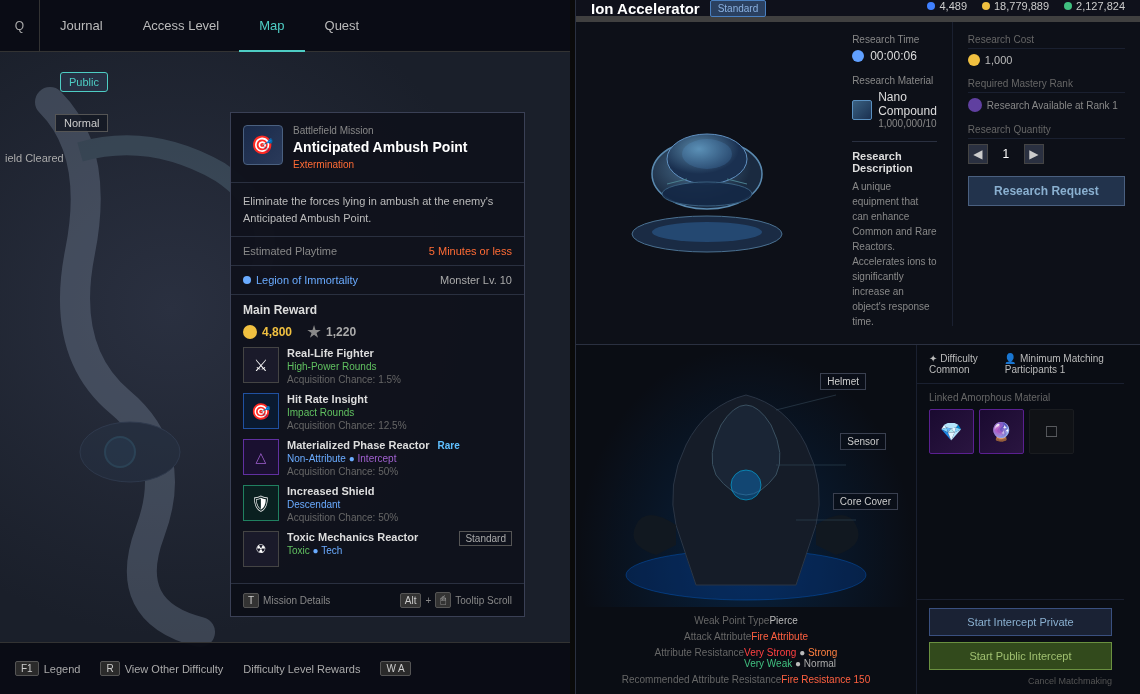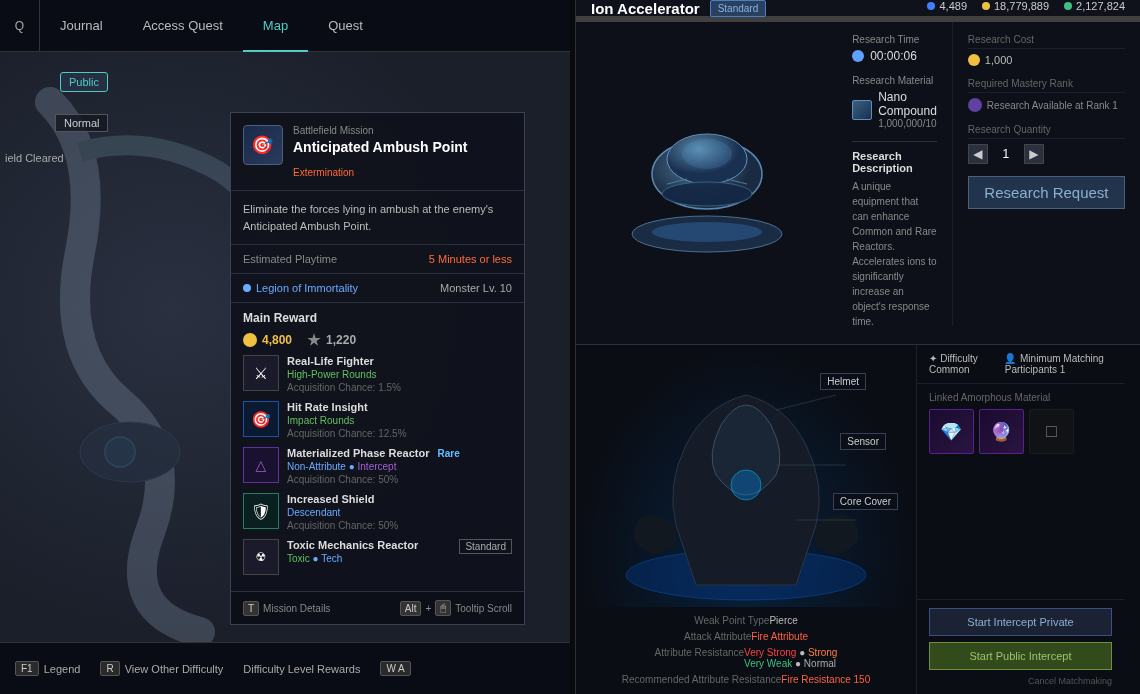--- a/index.html
+++ b/index.html
@@ -140,21 +140,21 @@
     }
     .mission-type {
       font-size: 10px;
       color: #888;
       margin-bottom: 3px;
     }
     .mission-name {
       font-size: 14px;
       font-weight: bold;
       color: #fff;
-      margin-bottom: 12px;
+      margin-bottom: 4px;
     }
     .mission-tag {
       font-size: 10px;
       color: #ff6b35;
     }
     .mission-desc {
       padding: 10px 12px;
       font-size: 11px;
       color: #bbb;
       border-bottom: 1px solid #2a3040;
@@ -511,23 +511,24 @@
       color: #fff;
       min-width: 20px;
       text-align: center;
     }
     .research-btn {
       width: 100%;
       padding: 7px;
       background: rgba(40,60,90,0.8);
       border: 1px solid #4a6080;
       color: #8ab0d0;
-      font-size: 15px;
+      font-size: 12px;
       text-align: center;
       cursor: pointer;
+      font-weight: bold;
     }
 
     
     .right-bottom {
       position: absolute;
       right: 0;
       top: 345px;
       width: 565px;
       height: 349px;
       background: #0a0d14;
@@ -660,21 +661,21 @@
 <div class="left-panel">
 
   <div class="top-nav">
     <div class="nav-icon">
       <span>Q</span>
     </div>
     <div class="nav-item">
       <span>Journal</span>
     </div>
     <div class="nav-item">
-      <span>Access Quest</span>
+      <span>Access Level</span>
     </div>
     <div class="nav-item active">
       <span>Map</span>
     </div>
     <div class="nav-item">
       <span>Quest</span>
     </div>
   </div>
 
   <div class="map-bg">

